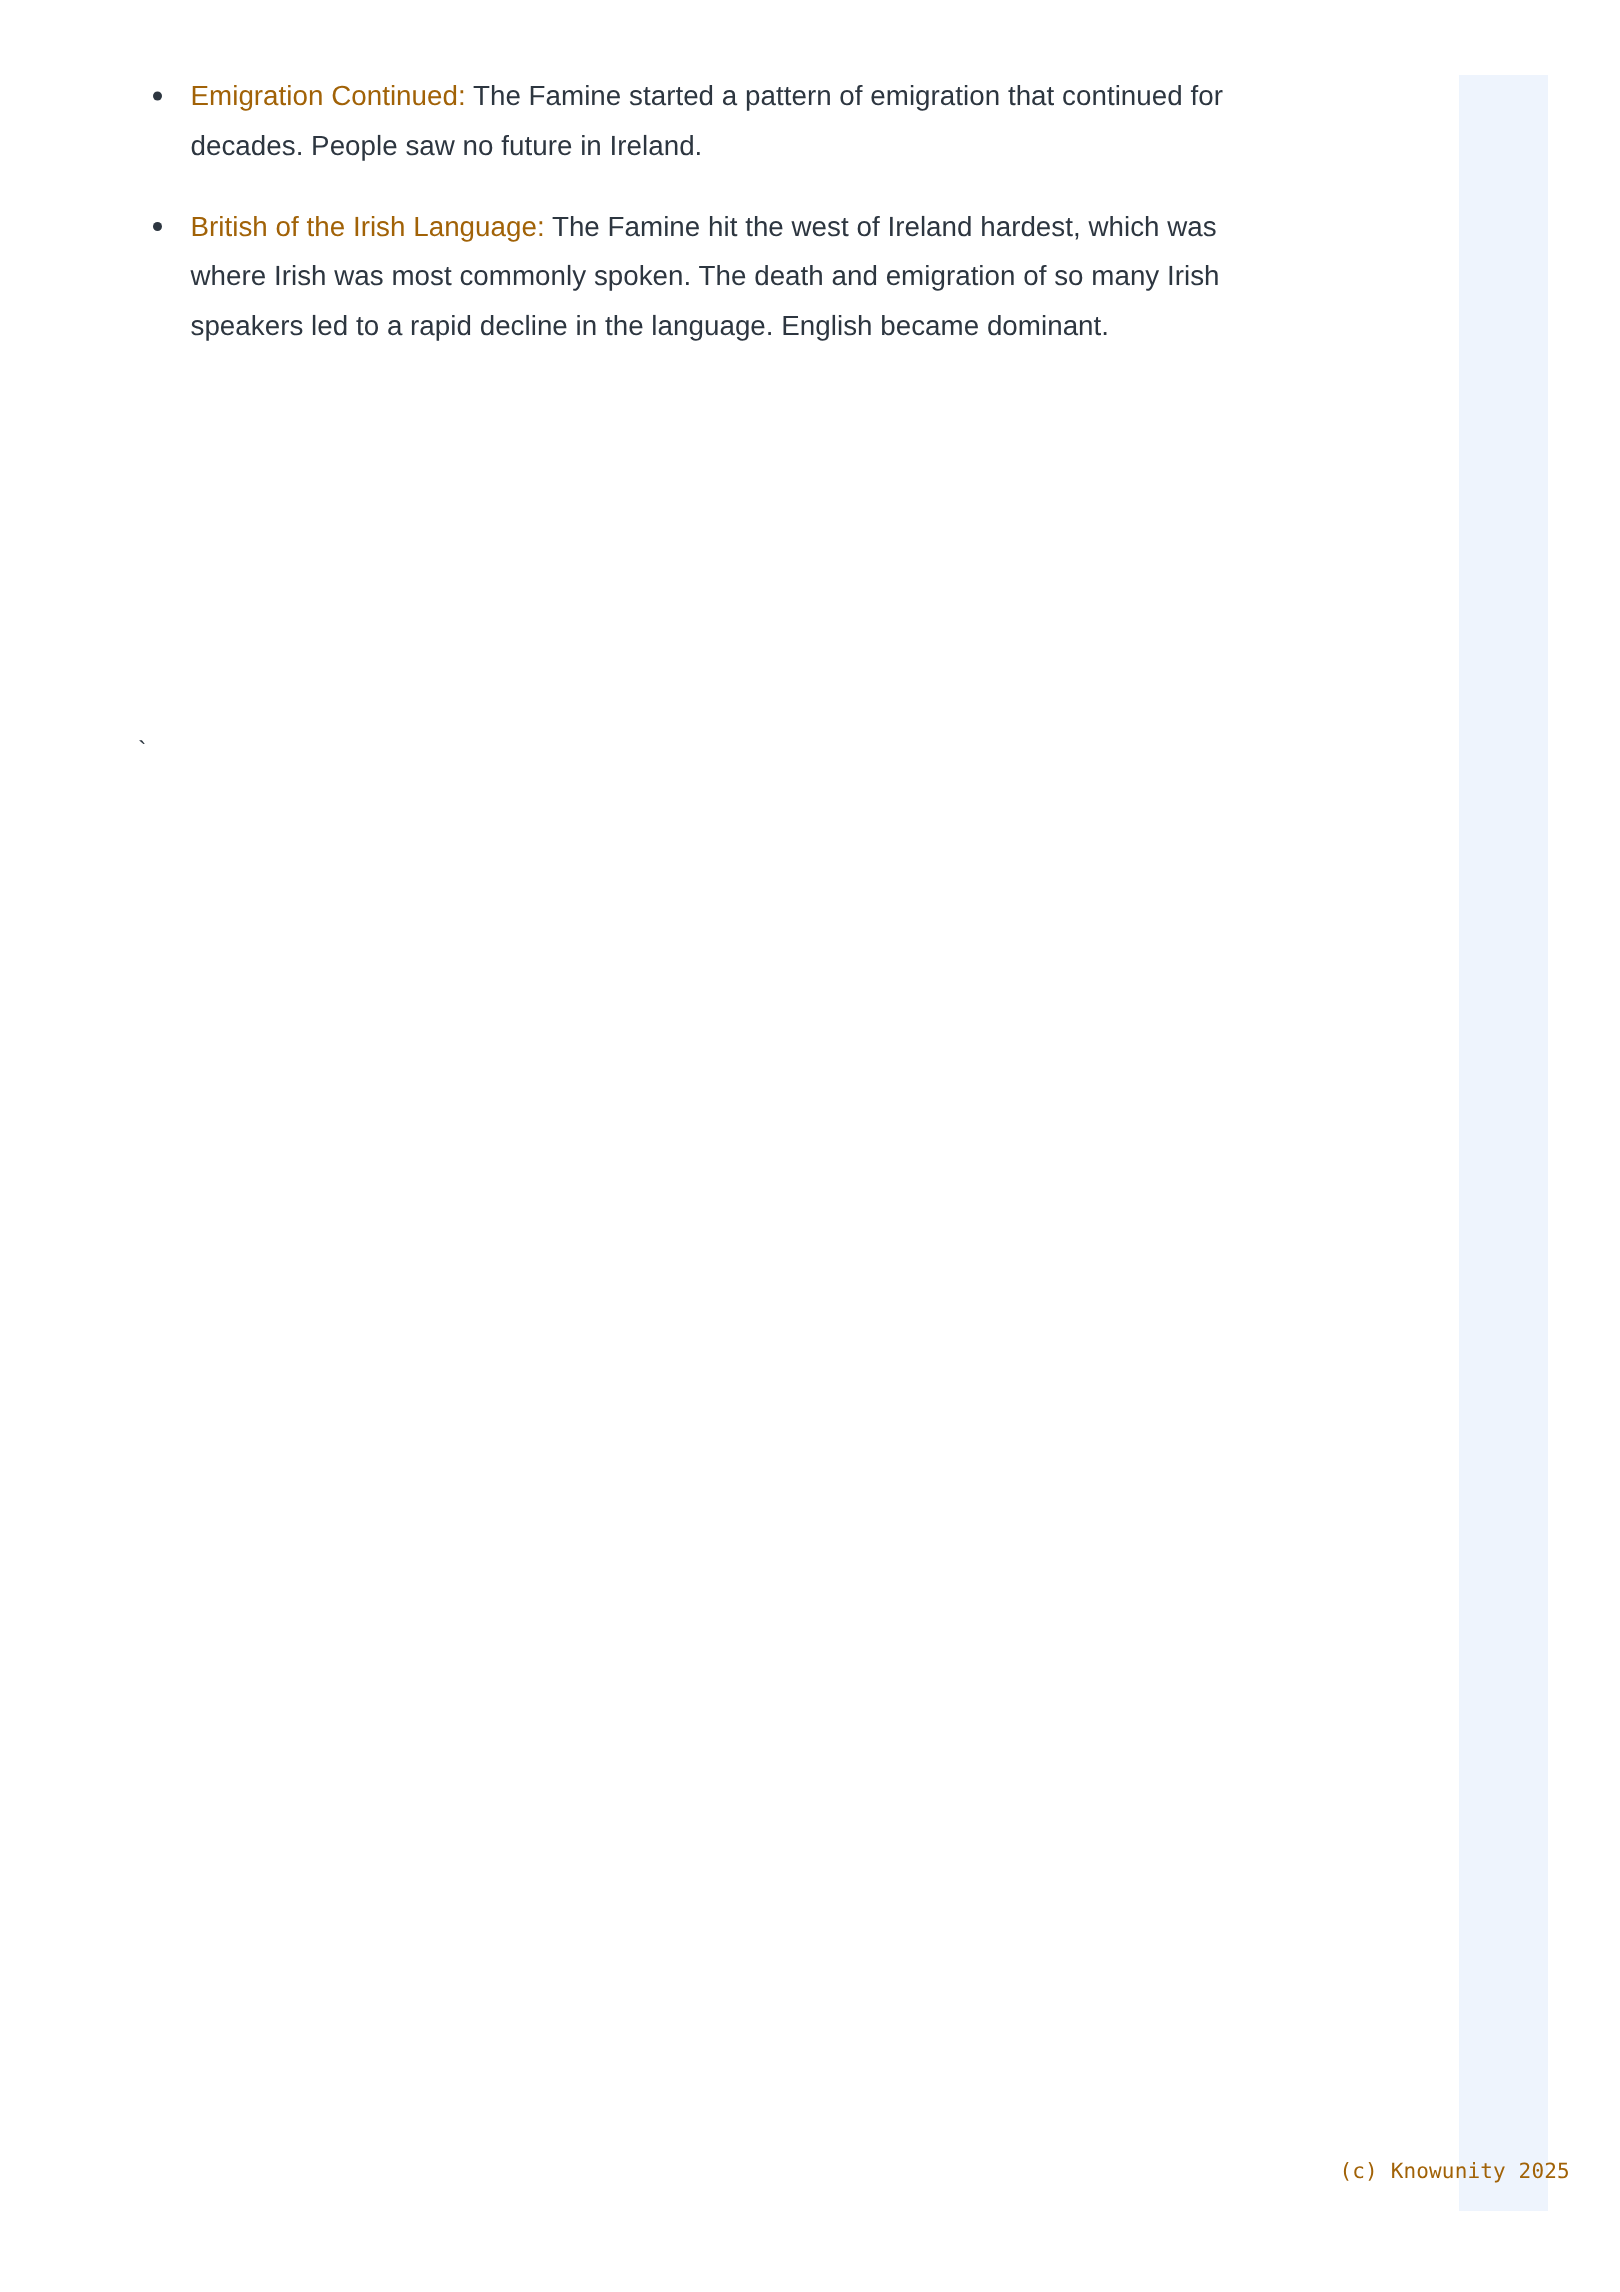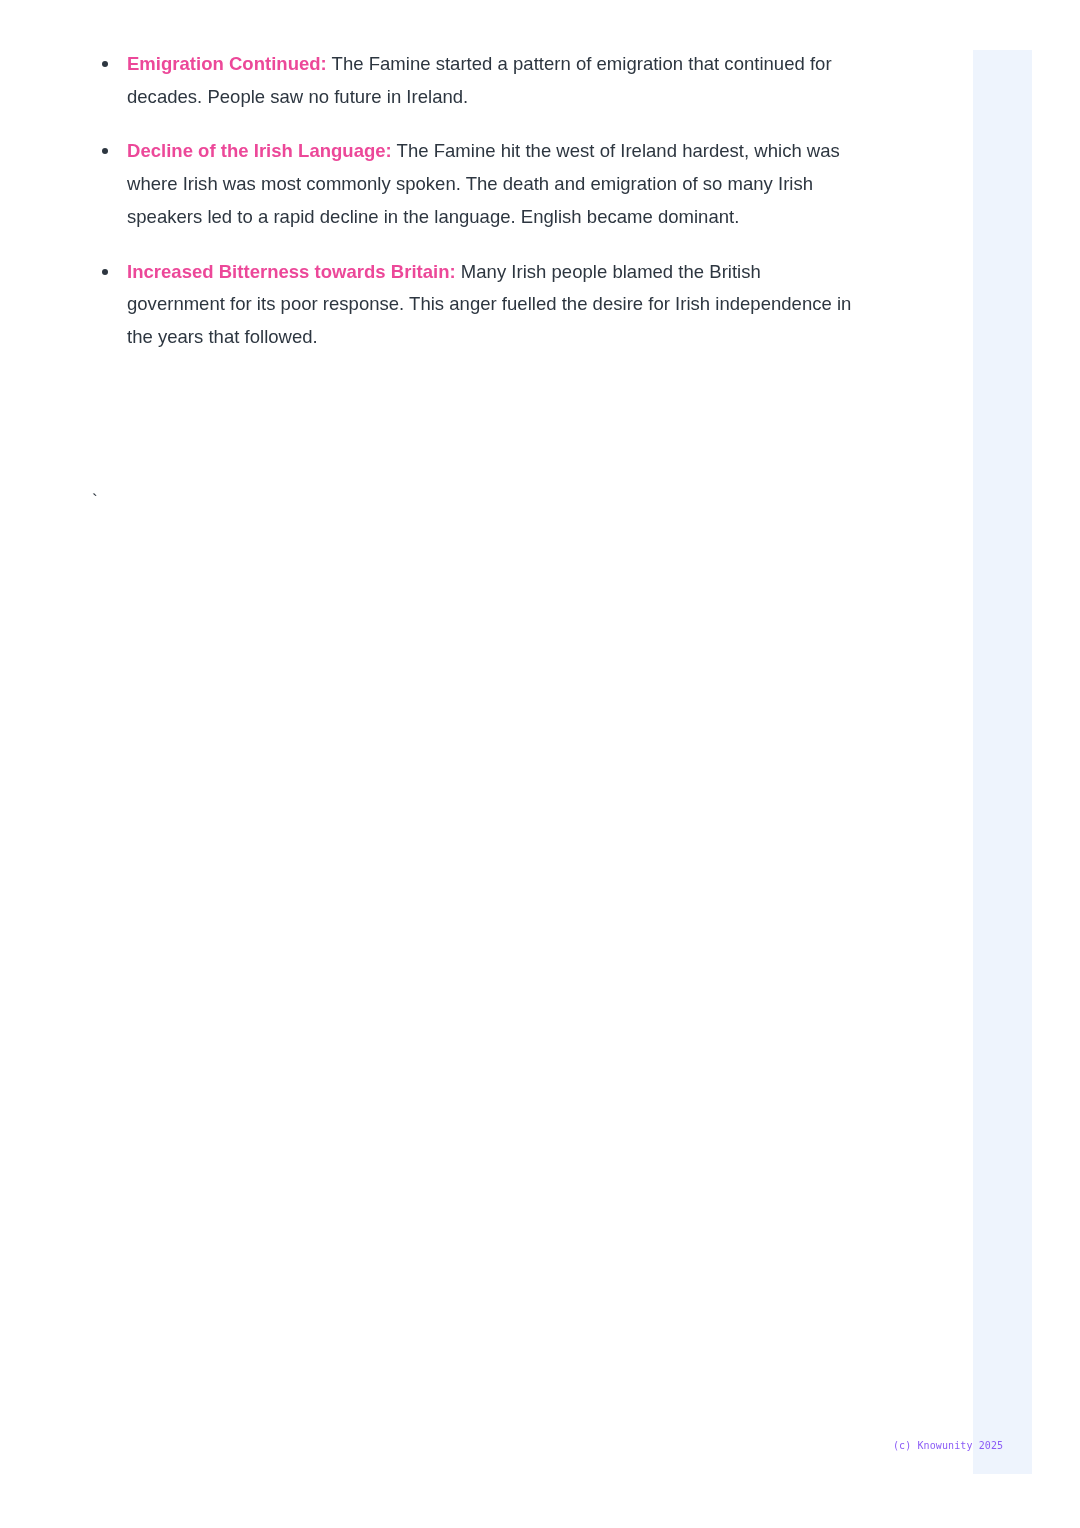--- a/index.html
+++ b/index.html
@@ -73,43 +73,43 @@
     position: absolute;
     left: 6px;
     top: 13px;
     width: 6px;
     height: 6px;
     background: #2d3640;
     border-radius: 50%;
   }
 
   .lead {
-    font-weight: bold;
-    color: #ec4899;
+    font-weight: normal;
+    color: #a16207;
   }
 
   .body-text {
     font-weight: normal;
   }
 
   .stray-mark {
     position: absolute;
     top: 492px;
     left: 92px;
     font-size: 17px;
     color: #2d3640;
     line-height: 1;
   }
 
   .watermark {
     position: absolute;
     top: 1440px;
     left: 893px;
-    font-size: 10px;
-    color: #8b5cf6;
+    font-size: 14px;
+    color: #a16207;
     font-family: "DejaVu Sans Mono", monospace;
     letter-spacing: 0.1px;
     white-space: nowrap;
   }
 </style>
 </head>
 <body>
 
 <div class="page">
 
@@ -118,26 +118,23 @@
 
   <div class="content">
     <ul class="bullet-list">
 
       <li class="bullet-item">
         <span class="lead">Emigration Continued:</span><span class="body-text"> The Famine started a pattern of emigration that continued for decades. People saw no future in Ireland.</span>
       </li>
 
 
       <li class="bullet-item">
-        <span class="lead">Decline of the Irish Language:</span><span class="body-text"> The Famine hit the west of Ireland hardest, which was where Irish was most commonly spoken. The death and emigration of so many Irish speakers led to a rapid decline in the language. English became dominant.</span>
+        <span class="lead">British of the Irish Language:</span><span class="body-text"> The Famine hit the west of Ireland hardest, which was where Irish was most commonly spoken. The death and emigration of so many Irish speakers led to a rapid decline in the language. English became dominant.</span>
       </li>
 
-      <li class="bullet-item">
-        <span class="lead">Increased Bitterness towards Britain:</span><span class="body-text"> Many Irish people blamed the British government for its poor response. This anger fuelled the desire for Irish independence in the years that followed.</span>
-      </li>
 
     </ul>
   </div>
 
   <div class="stray-mark">`</div>
 
   <div class="watermark">(c) Knowunity 2025</div>
 
 </div>
 

